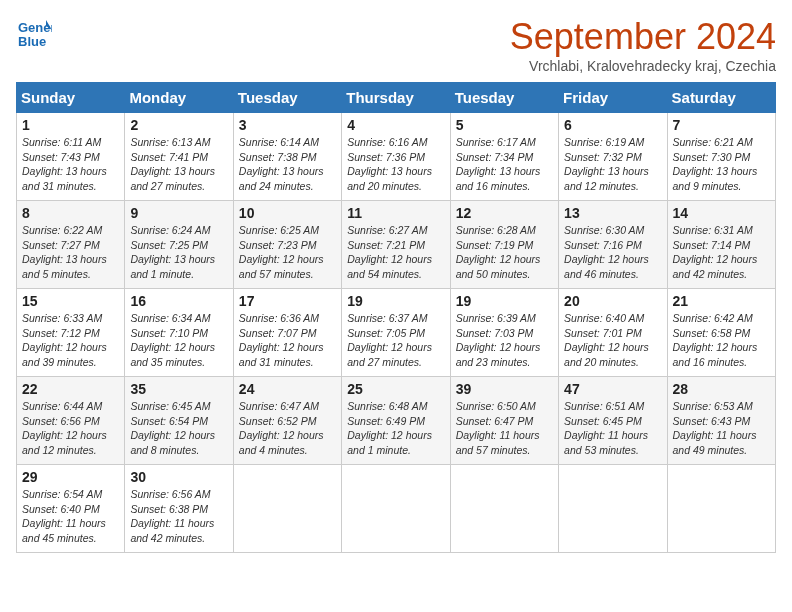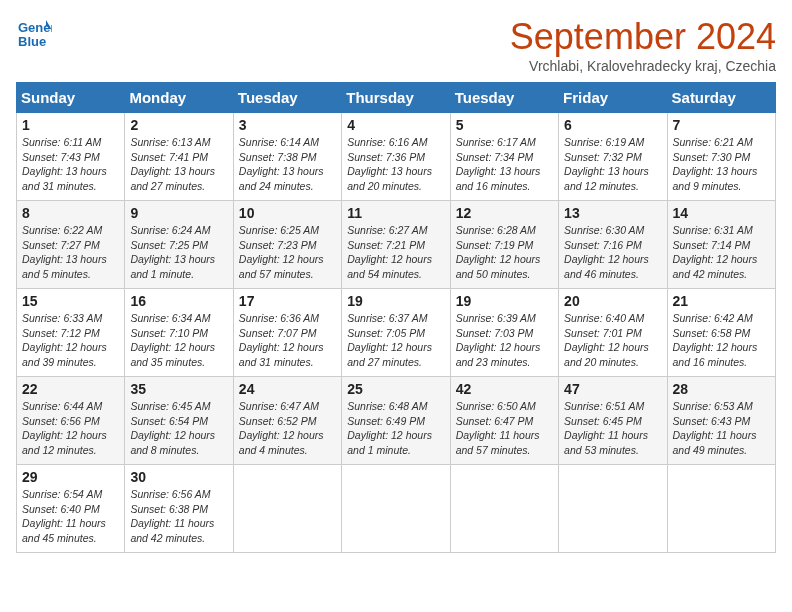--- a/index.html
+++ b/index.html
@@ -218,21 +218,21 @@
         </td>
         <td>
           <span class="day-num">24</span>
           <div class="day-info">Sunrise: 6:47 AM<br>Sunset: 6:52 PM<br>Daylight: 12 hours<br>and 4 minutes.</div>
         </td>
         <td>
           <span class="day-num">25</span>
           <div class="day-info">Sunrise: 6:48 AM<br>Sunset: 6:49 PM<br>Daylight: 12 hours<br>and 1 minute.</div>
         </td>
         <td>
-          <span class="day-num">42</span>
+          <span class="day-num">39</span>
           <div class="day-info">Sunrise: 6:50 AM<br>Sunset: 6:47 PM<br>Daylight: 11 hours<br>and 57 minutes.</div>
         </td>
         <td>
           <span class="day-num">47</span>
           <div class="day-info">Sunrise: 6:51 AM<br>Sunset: 6:45 PM<br>Daylight: 11 hours<br>and 53 minutes.</div>
         </td>
         <td>
           <span class="day-num">28</span>
           <div class="day-info">Sunrise: 6:53 AM<br>Sunset: 6:43 PM<br>Daylight: 11 hours<br>and 49 minutes.</div>
         </td>

